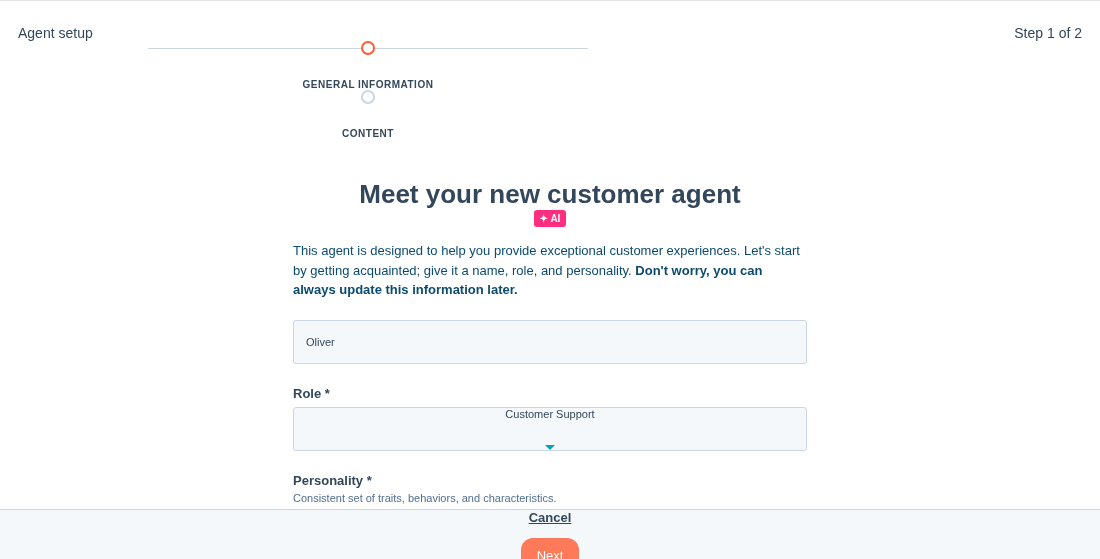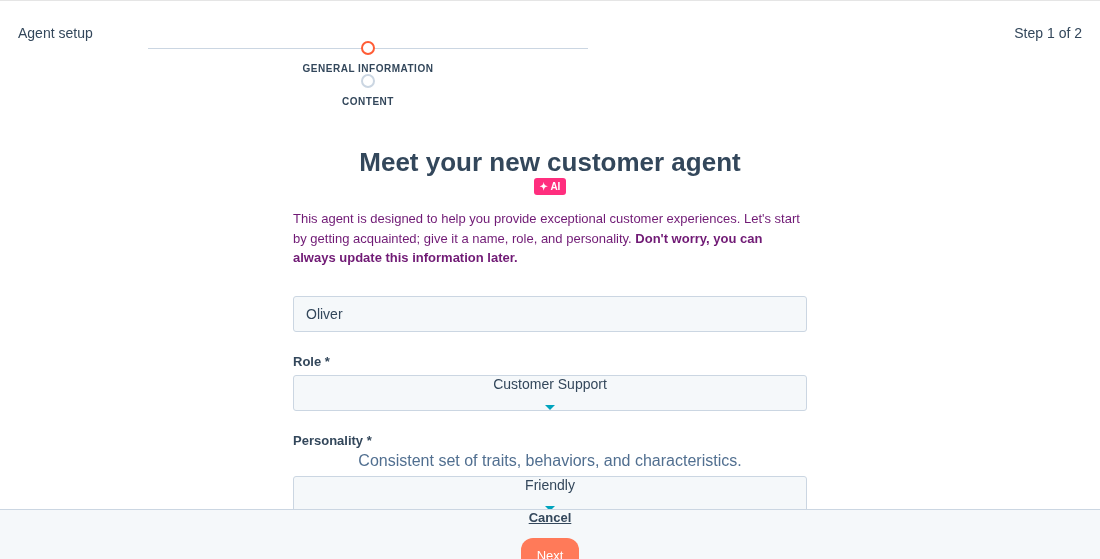--- a/index.html
+++ b/index.html
@@ -59,21 +59,21 @@
     }
     .stepper-points {
       display: flex;
       justify-content: space-between;
       position: relative;
     }
     .stepper-point {
       display: flex;
       flex-direction: column;
       align-items: center;
-      gap: 8px;
+      gap: 24px;
     }
     .stepper-circle {
       width: 14px;
       height: 14px;
       border-radius: 50%;
       background: #fff;
       border: 2px solid #cbd6e2;
       position: relative;
       z-index: 1;
     }
@@ -110,49 +110,48 @@
       font-size: 10px;
       font-weight: 600;
       padding: 3px 6px;
       border-radius: 3px;
       display: inline-flex;
       align-items: center;
       gap: 2px;
     }
     .description {
       font-size: 13px;
-      color: #701a75;
+      color: #0c4a6e;
       line-height: 1.5;
-      margin-bottom: 28px;
+      margin-bottom: 20px;
     }
     .description .bold {
       font-weight: 700;
     }
     .field {
       margin-bottom: 22px;
     }
     .field-label {
       font-size: 13px;
       font-weight: 600;
       color: #33475b;
       margin-bottom: 6px;
       display: block;
     }
     .field-hint {
-      font-size: 16px;
+      font-size: 11px;
       color: #516f90;
       margin-bottom: 6px;
       margin-top: -2px;
-      text-align: center;
     }
     .text-input, .select {
       width: 100%;
-      height: 36px;
+      height: 44px;
       padding: 0 12px;
-      font-size: 14px;
+      font-size: 11px;
       color: #33475b;
       background: #f5f8fa;
       border: 1px solid #cbd6e2;
       border-radius: 3px;
       outline: none;
       font-family: inherit;
     }
     .select {
       display: flex;
       align-items: center;

